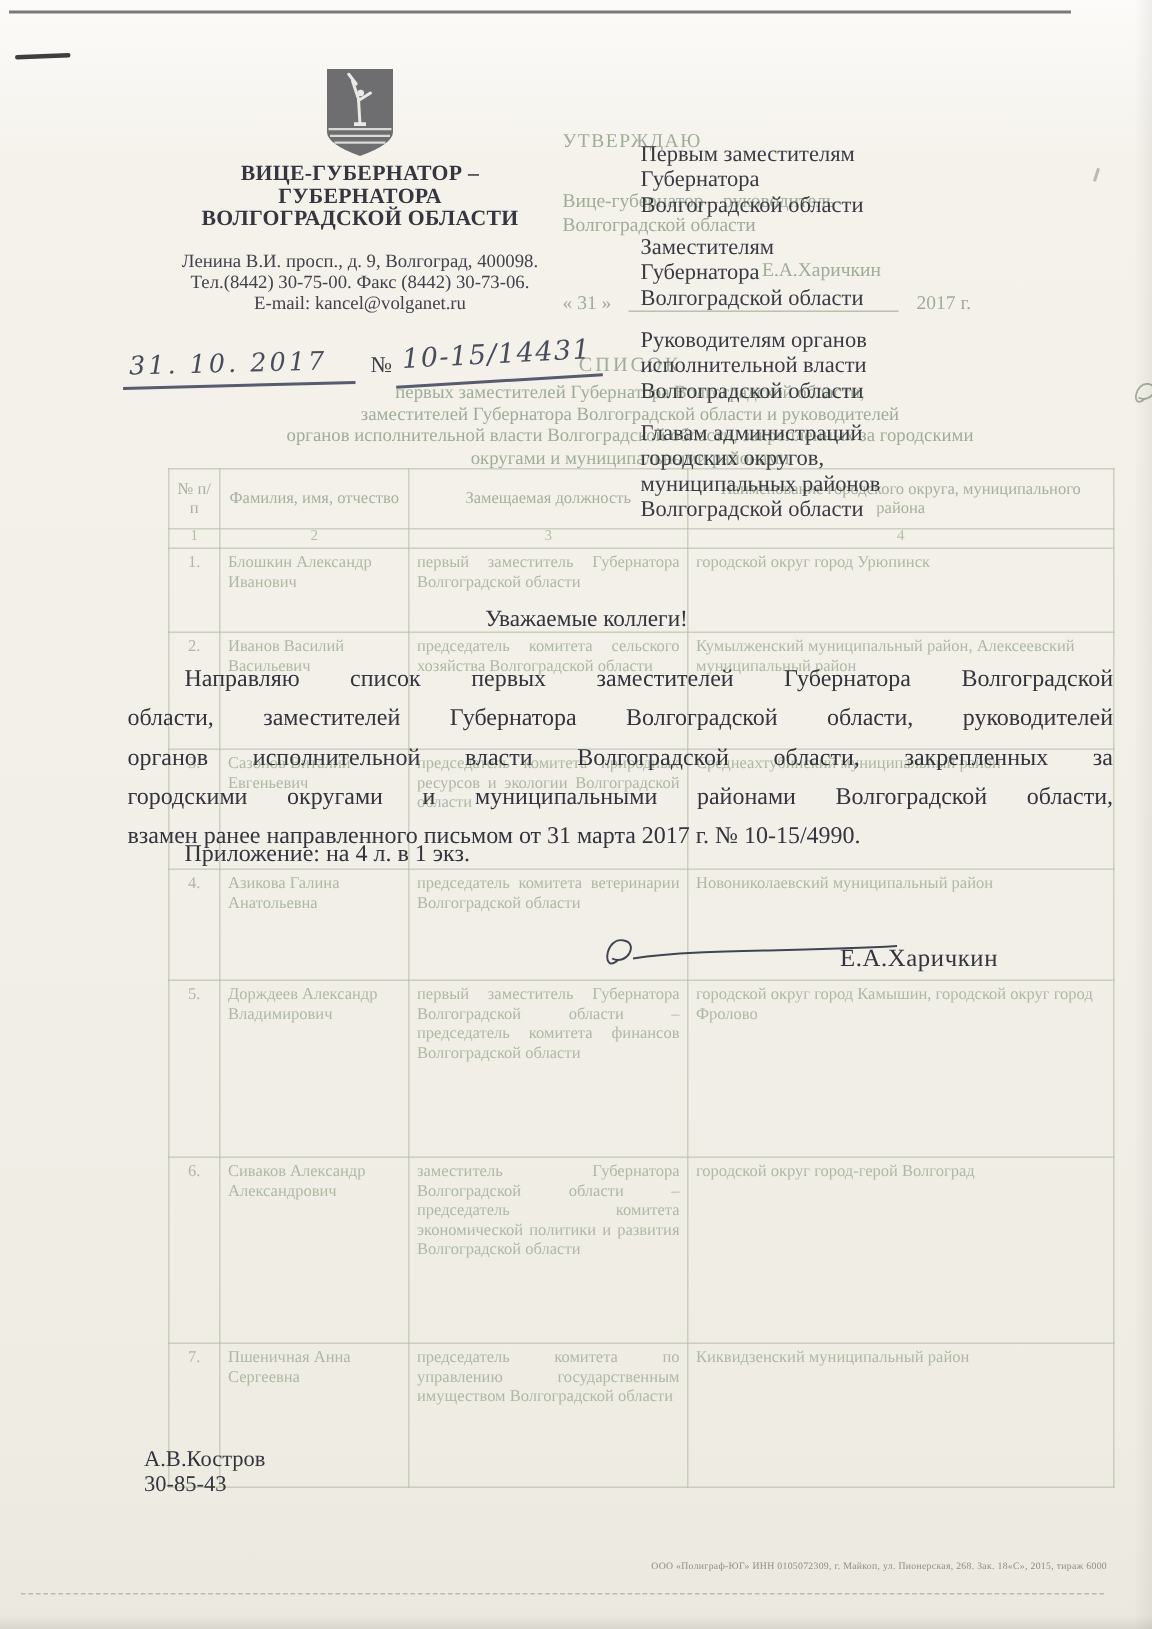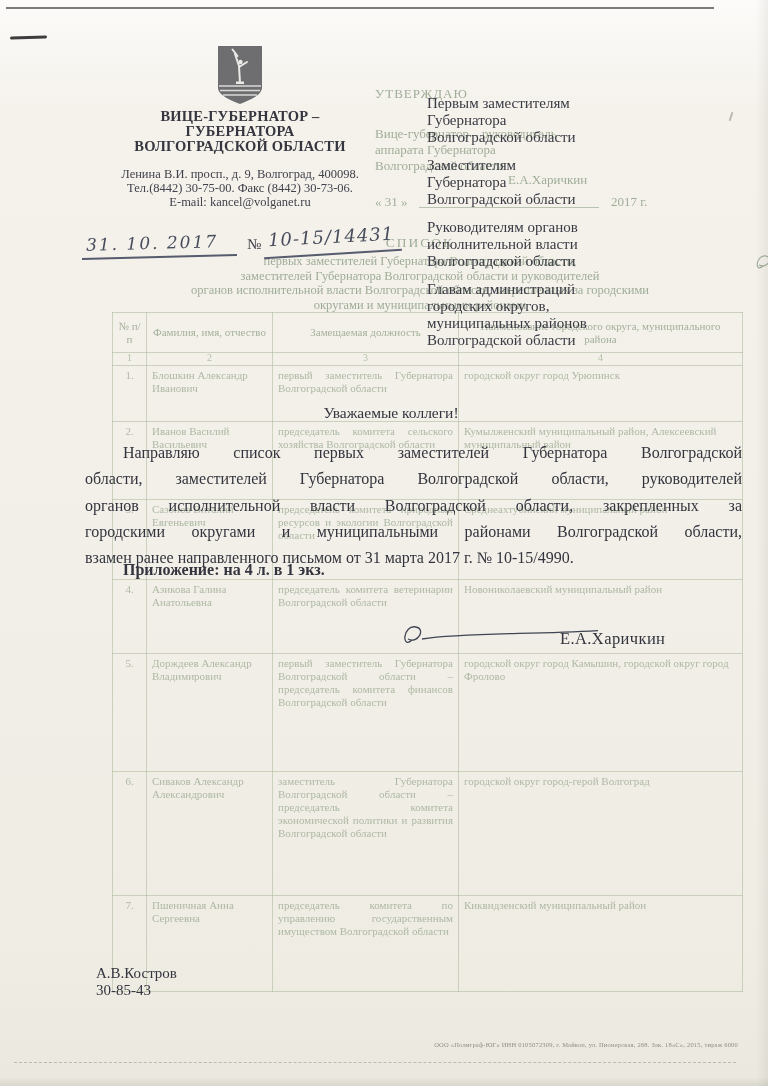--- a/index.html
+++ b/index.html
@@ -46,39 +46,38 @@
   
   .recips{left:427px;top:95px;width:268px;font-size:15px;line-height:17px;color:#393a43;}
   .recips .grp{margin-bottom:11px;}
   
   .salut{left:85px;top:404px;width:612px;text-align:center;font-size:15.5px;color:#33343d;}
   .bodytxt{left:85px;top:440px;width:657px;font-size:16px;color:#33343d;}
   .bl{height:26.3px;line-height:26.3px;overflow:hidden;}
   .jl{text-align:justify;}
   .jl::after{content:"";display:inline-block;width:100%;}
   .indent{text-indent:38px;}
-  .attach{left:123px;top:561px;font-size:16px;color:#33343d;font-weight:bold;}
+  .attach{left:123px;top:561px;font-size:16px;color:#33343d;}
   
   .sig-name{left:560px;top:629px;font-size:16.5px;letter-spacing:.4px;color:#33343d;}
   .sig-squig{left:398px;top:620px;}
   .gsig-squig{left:376px;top:166px;}
   .gsig-name{left:133px;top:86px;position:absolute;}
   
   .execblk{left:96px;top:965px;font-size:15px;line-height:17px;color:#33343d;}
   .printline{left:420px;top:1041px;width:318px;text-align:right;font-size:6.5px;letter-spacing:.2px;color:#8e8d86;}
 </style>
 </head>
 <body>
 
 <div id="page">
 
   <div class="abs ghost gapp">
     <div class="t">УТВЕРЖДАЮ</div>
     <div style="margin-top:24px">Вице-губернатор – руководитель</div>
-    <div>аппарата Губернатора</div>
     <div>Волгоградской области</div>
     <div class="gsig-name">Е.А.Харичкин</div>
     <svg class="abs gsig-squig" width="150" height="26" viewBox="0 0 150 26">
       <path d="M12,14 c-9,8 -7,-12 3,-10 c8,2 1,13 -7,9 m12,0 c35,-4 90,-2 140,-5" fill="none" stroke="#9fad98" stroke-width="1.2"></path>
     </svg>
     <div style="position:absolute;left:0;top:108px">« 31 »</div>
     <div style="position:absolute;left:44px;top:121px;width:180px;height:1px;background:rgba(159,173,152,.7)"></div>
     <div style="position:absolute;left:236px;top:108px">2017 г.</div>
   </div>
 

